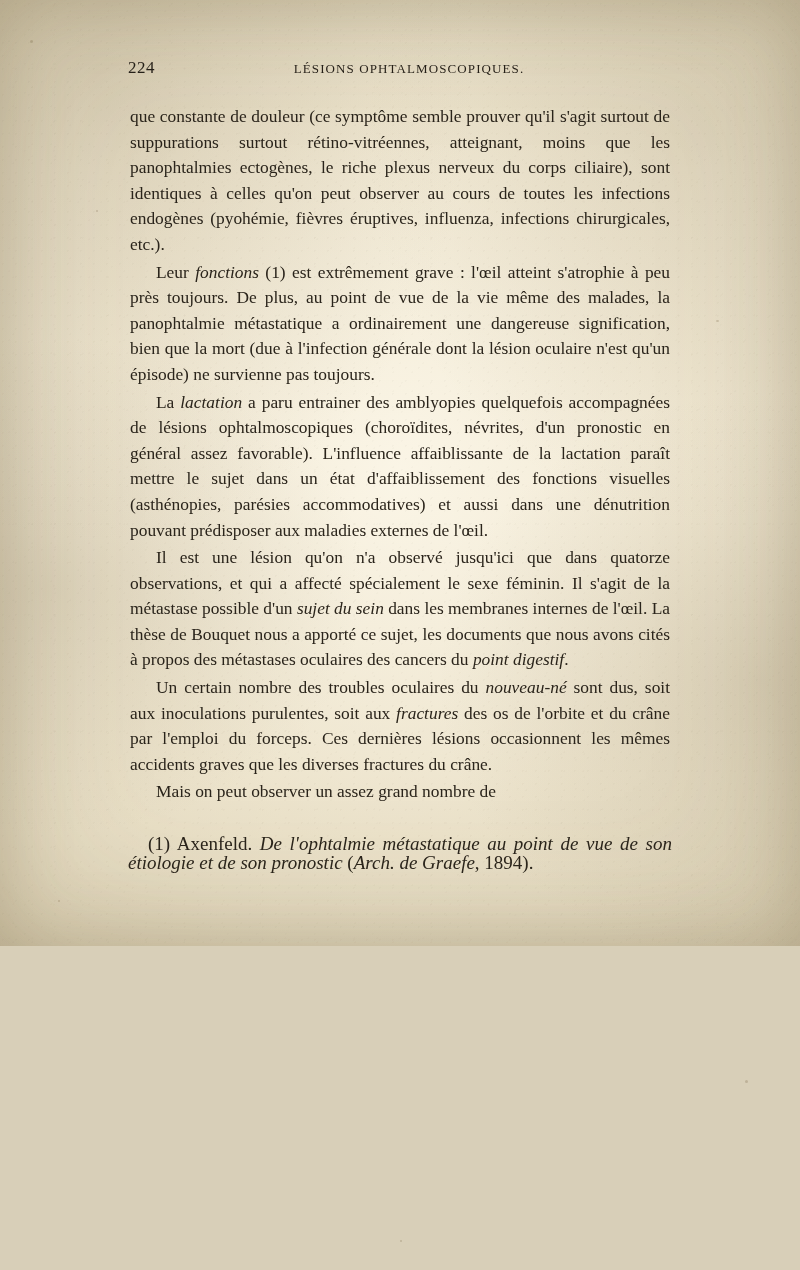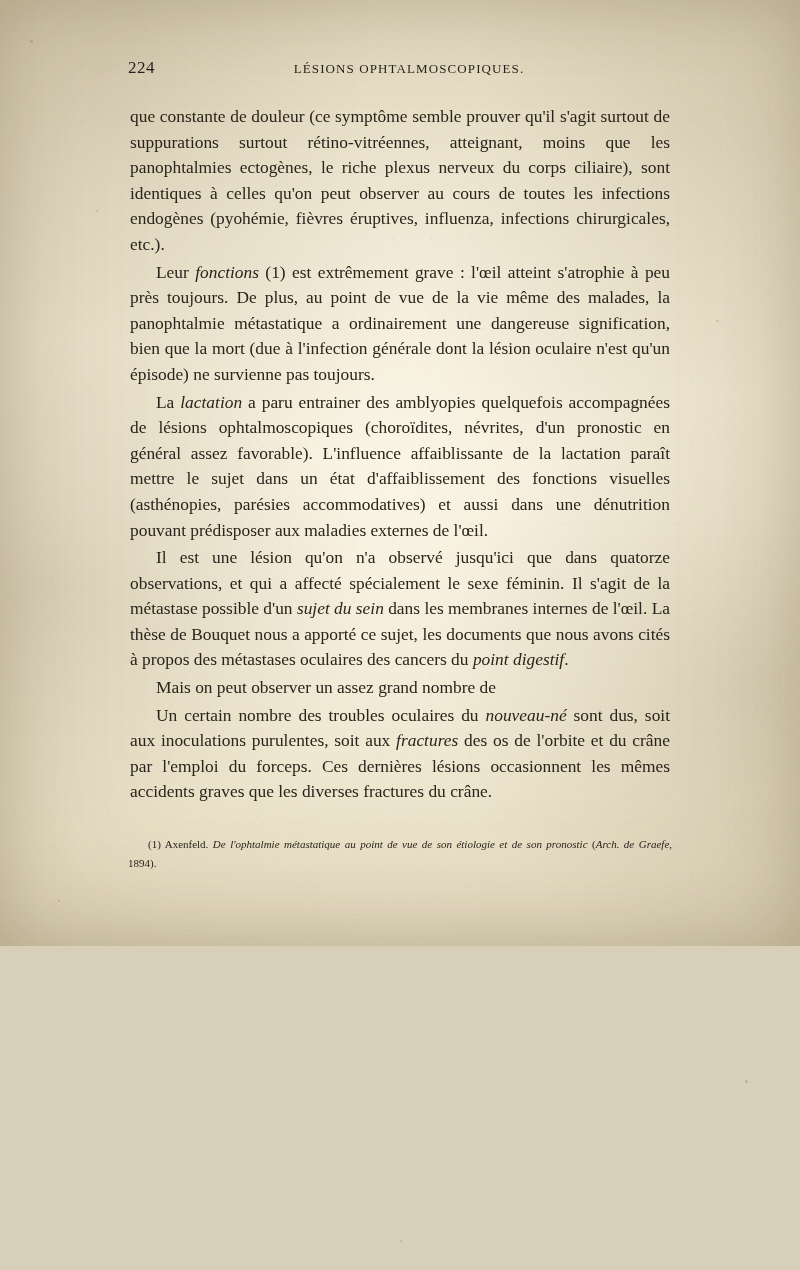--- a/index.html
+++ b/index.html
@@ -82,21 +82,21 @@
   }
   .body-text p {
     margin: 2px;
     text-indent: 26px;
   }
   .body-text p.noindent { text-indent: 0; }
 
   i, em { font-style: italic; }
   .footnote {
     margin-top: 30px;
-    font-size: 11px;
+    font-size: 19px;
     line-height: 18.5px;
     color: #2a241b;
     text-align: justify;
   }
   .footnote p { margin: 0; text-indent: 20px; }
 
   .speck {
     position: absolute;
     background: rgba(110,92,60,.25);
     border-radius: 50%;
@@ -121,22 +121,22 @@
     <div class="header">
       <div class="folio">224</div>
       <div class="running-head">LÉSIONS OPHTALMOSCOPIQUES.</div>
     </div>
 
     <div class="body-text">
       <p class="noindent">que constante de douleur (ce symptôme semble prouver qu'il s'agit surtout de suppurations surtout rétino-vitréennes, atteignant, moins que les panophtalmies ectogènes, le riche plexus nerveux du corps ciliaire), sont identiques à celles qu'on peut observer au cours de toutes les infections endogènes (pyohémie, fièvres éruptives, influenza, infections chirurgicales, etc.).</p>
       <p>Leur <i>fonctions</i> (1) est extrêmement grave : l'œil atteint s'atrophie à peu près toujours. De plus, au point de vue de la vie même des malades, la panophtalmie métastatique a ordinairement une dangereuse signification, bien que la mort (due à l'infection générale dont la lésion oculaire n'est qu'un épisode) ne survienne pas toujours.</p>
       <p>La <i>lactation</i> a paru entrainer des amblyopies quelquefois accompagnées de lésions ophtalmoscopiques (choroïdites, névrites, d'un pronostic en général assez favorable). L'influence affaiblissante de la lactation paraît mettre le sujet dans un état d'affaiblissement des fonctions visuelles (asthénopies, parésies accommodatives) et aussi dans une dénutrition pouvant prédisposer aux maladies externes de l'œil.</p>
       <p>Il est une lésion qu'on n'a observé jusqu'ici que dans quatorze observations, et qui a affecté spécialement le sexe féminin. Il s'agit de la métastase possible d'un <i>sujet du sein</i> dans les membranes internes de l'œil. La thèse de Bouquet nous a apporté ce sujet, les documents que nous avons cités à propos des métastases oculaires des cancers du <i>point digestif</i>.</p>
+      <p>Un certain nombre des troubles oculaires du <i>nouveau-né</i> sont dus, soit aux inoculations purulentes, soit aux <i>fractures</i> des os de l'orbite et du crâne par l'emploi du forceps. Ces dernières lésions occasionnent les mêmes accidents graves que les diverses fractures du crâne.</p>
       <p>Mais on peut observer un assez grand nombre de</p>
-      <p>Un certain nombre des troubles oculaires du <i>nouveau-né</i> sont dus, soit aux inoculations purulentes, soit aux <i>fractures</i> des os de l'orbite et du crâne par l'emploi du forceps. Ces dernières lésions occasionnent les mêmes accidents graves que les diverses fractures du crâne.</p>
     </div>
 
     <div class="footnote">
       <p>(1) Axenfeld. <i>De l'ophtalmie métastatique au point de vue de son étiologie et de son pronostic</i> (<i>Arch. de Graefe</i>, 1894).</p>
     </div>
 
   </div>
 
   <div class="edge-shadow"></div>
 </div>

